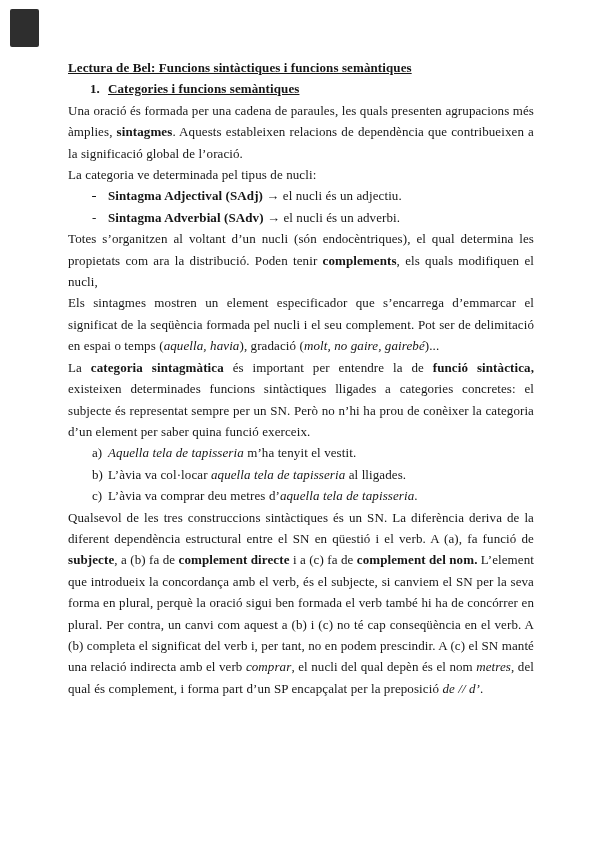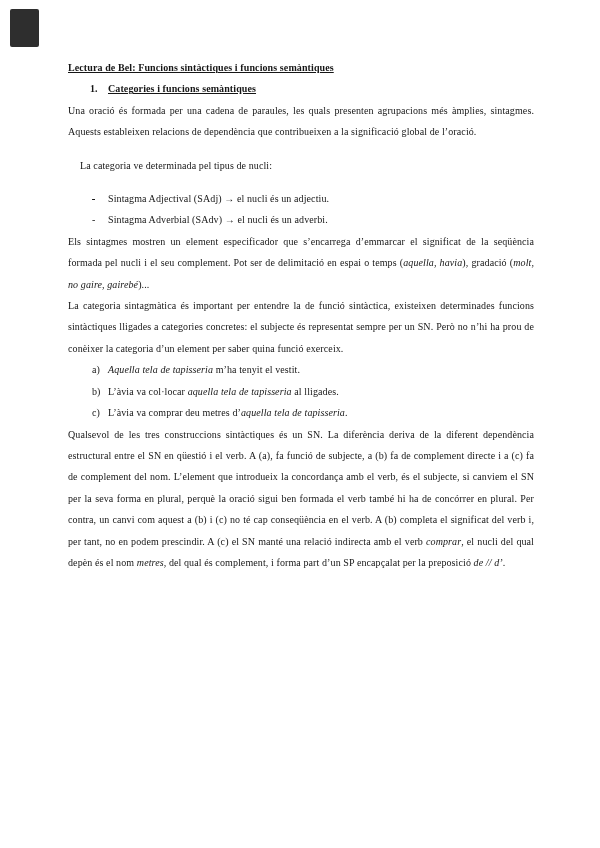--- a/index.html
+++ b/index.html
@@ -15,39 +15,39 @@
     position: absolute;
     left: 10px; top: 9px;
     width: 29px; height: 38px;
     background: #2e2e2e;
     border-radius: 2px;
   }
   .doc {
     position: absolute;
     left: 68px; top: 57px;
     width: 466px;
-    font-size: 10px;
+    font-size: 13px;
     line-height: 21.4px;
     letter-spacing: 0.1px;
   }
   .doc-title {
     font-weight: bold;
     text-decoration: underline;
   }
   .heading {
     font-weight: bold;
     padding-left: 22px;
   }
   .heading .num { display: inline-block; width: 18px; }
   .heading .txt { text-decoration: underline; }
   p.para { margin: 0; text-align: justify; }
-  p.para-left { margin: 12px; text-align: left; }
+  p.para-left { margin: 0; text-align: left; }
   .li { position: relative; padding-left: 40px; text-align: left; }
   .li .marker { position: absolute; left: 24px; top: 0; }
-  .b { font-weight: normal; }
+  .b { font-weight: bold; }
   .i { font-style: italic; text-align: right; }
 </style>
 </head>
 <body>
 
 <div>
 
   <div class="corner-mark"></div>
 
   <div class="doc">
@@ -73,20 +73,21 @@
         <span class="marker">-</span>
       </div>
       <div class="li">
         <span class="marker">-</span><span><span class="b">Sintagma Adjectival (SAdj)</span><span> → el nucli és un adjectiu.</span></span>
       </div>
       <div class="li">
         <span class="marker">-</span><span><span class="b">Sintagma Adverbial (SAdv)</span><span> → el nucli és un adverbi.</span></span>
       </div>
     </div>
 
+    <p class="para"><span>Totes s’organitzen al voltant d’un nucli (són endocèntriques), el qual determina les propietats com ara la distribució. Poden tenir </span><span class="b">complements</span><span>, els quals modifiquen el nucli,</span></p>
 
     <p class="para"><span>Els sintagmes mostren un element especificador que s’encarrega d’emmarcar el significat de la seqüència formada pel nucli i el seu complement. Pot ser de delimitació en espai o temps (</span><span class="i">aquella, havia</span><span>), gradació (</span><span class="i">molt, no gaire, gairebé</span><span>)...</span></p>
 
     <p class="para"><span>La </span><span class="b">categoria sintagmàtica</span><span>  és important per entendre la de </span><span class="b">funció sintàctica,</span><span> existeixen determinades funcions sintàctiques lligades a categories concretes: el subjecte és representat sempre per un SN. Però no n’hi ha prou de conèixer la categoria d’un element per saber quina funció exerceix.</span></p>
 
     <div>
       <div class="li">
         <span class="marker">a)</span><span><span class="i">Aquella tela de tapisseria</span><span> m’ha tenyit el vestit.</span></span>
       </div>
       <div class="li">

